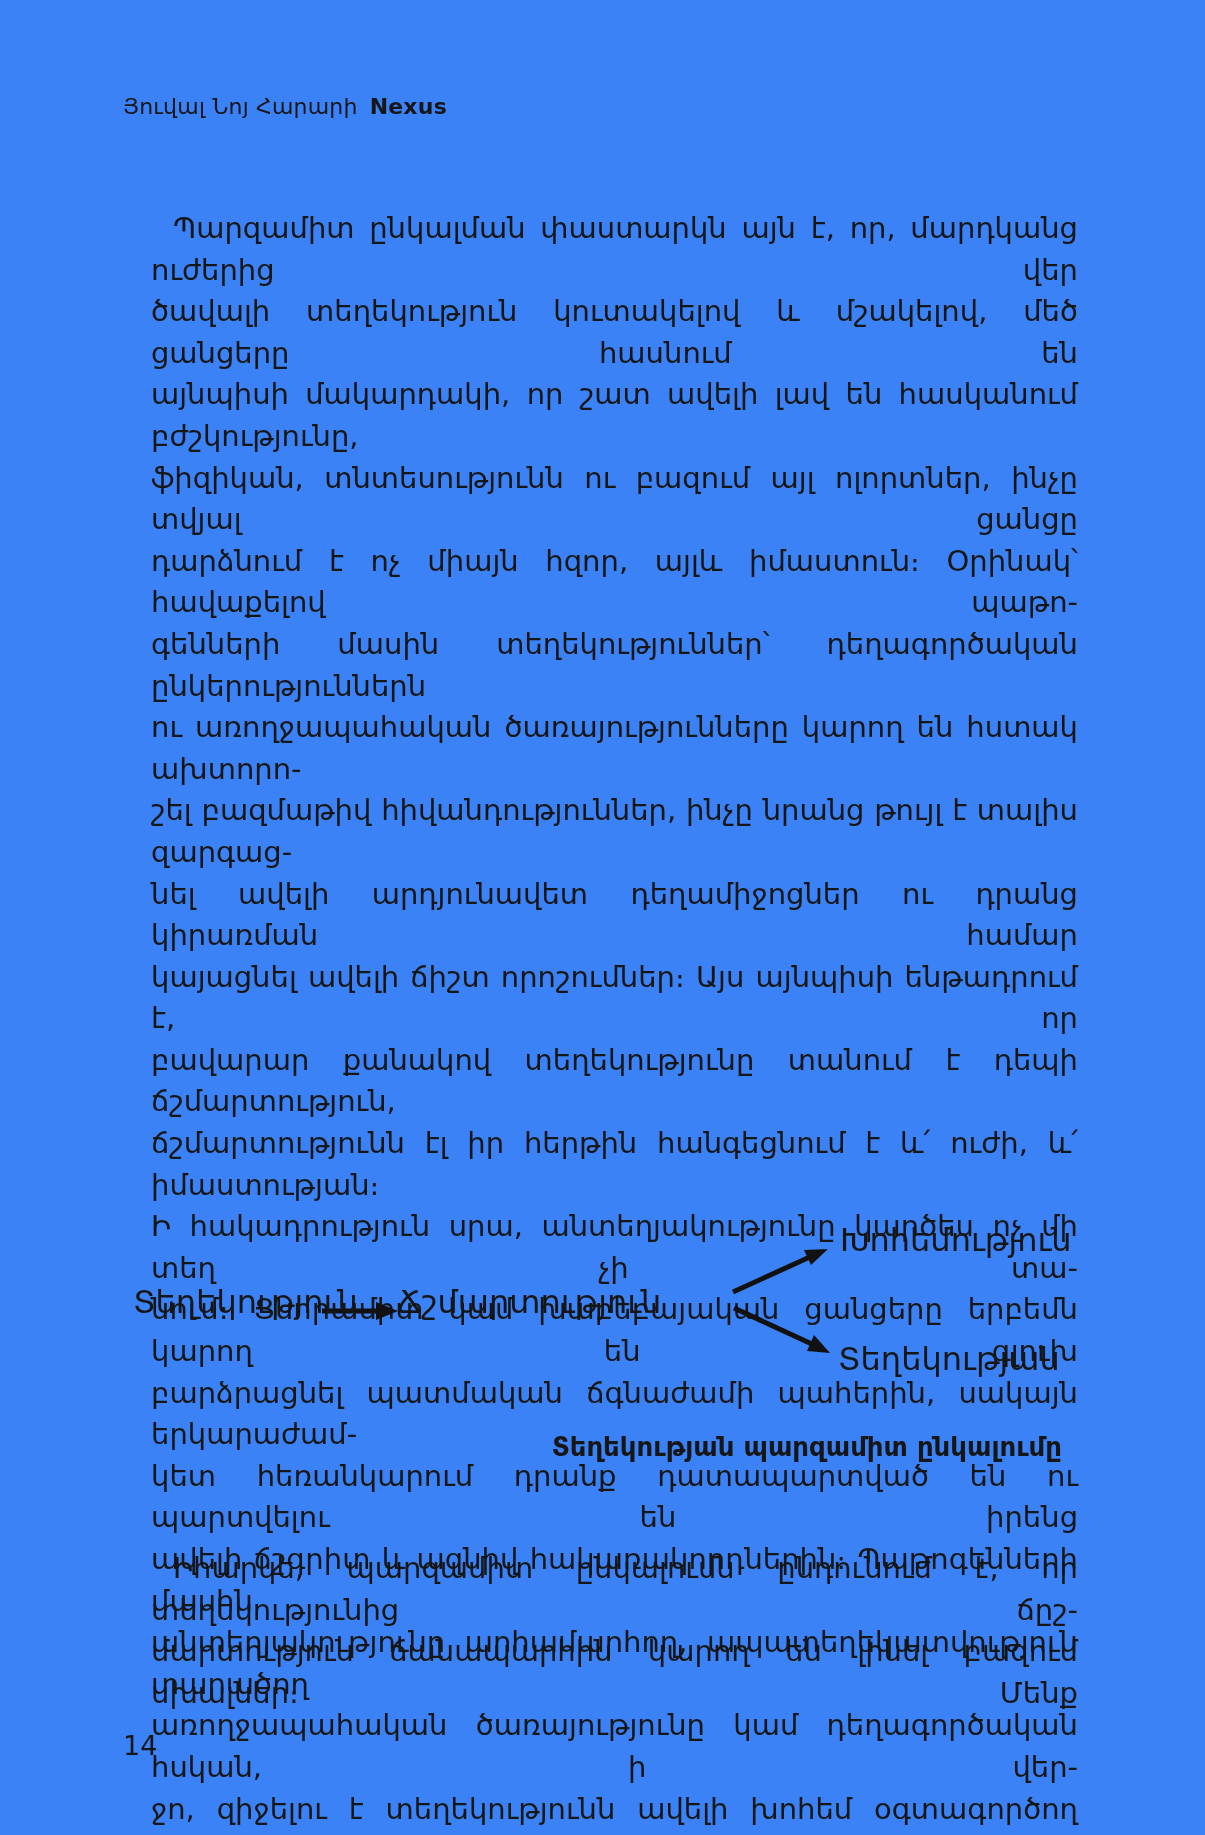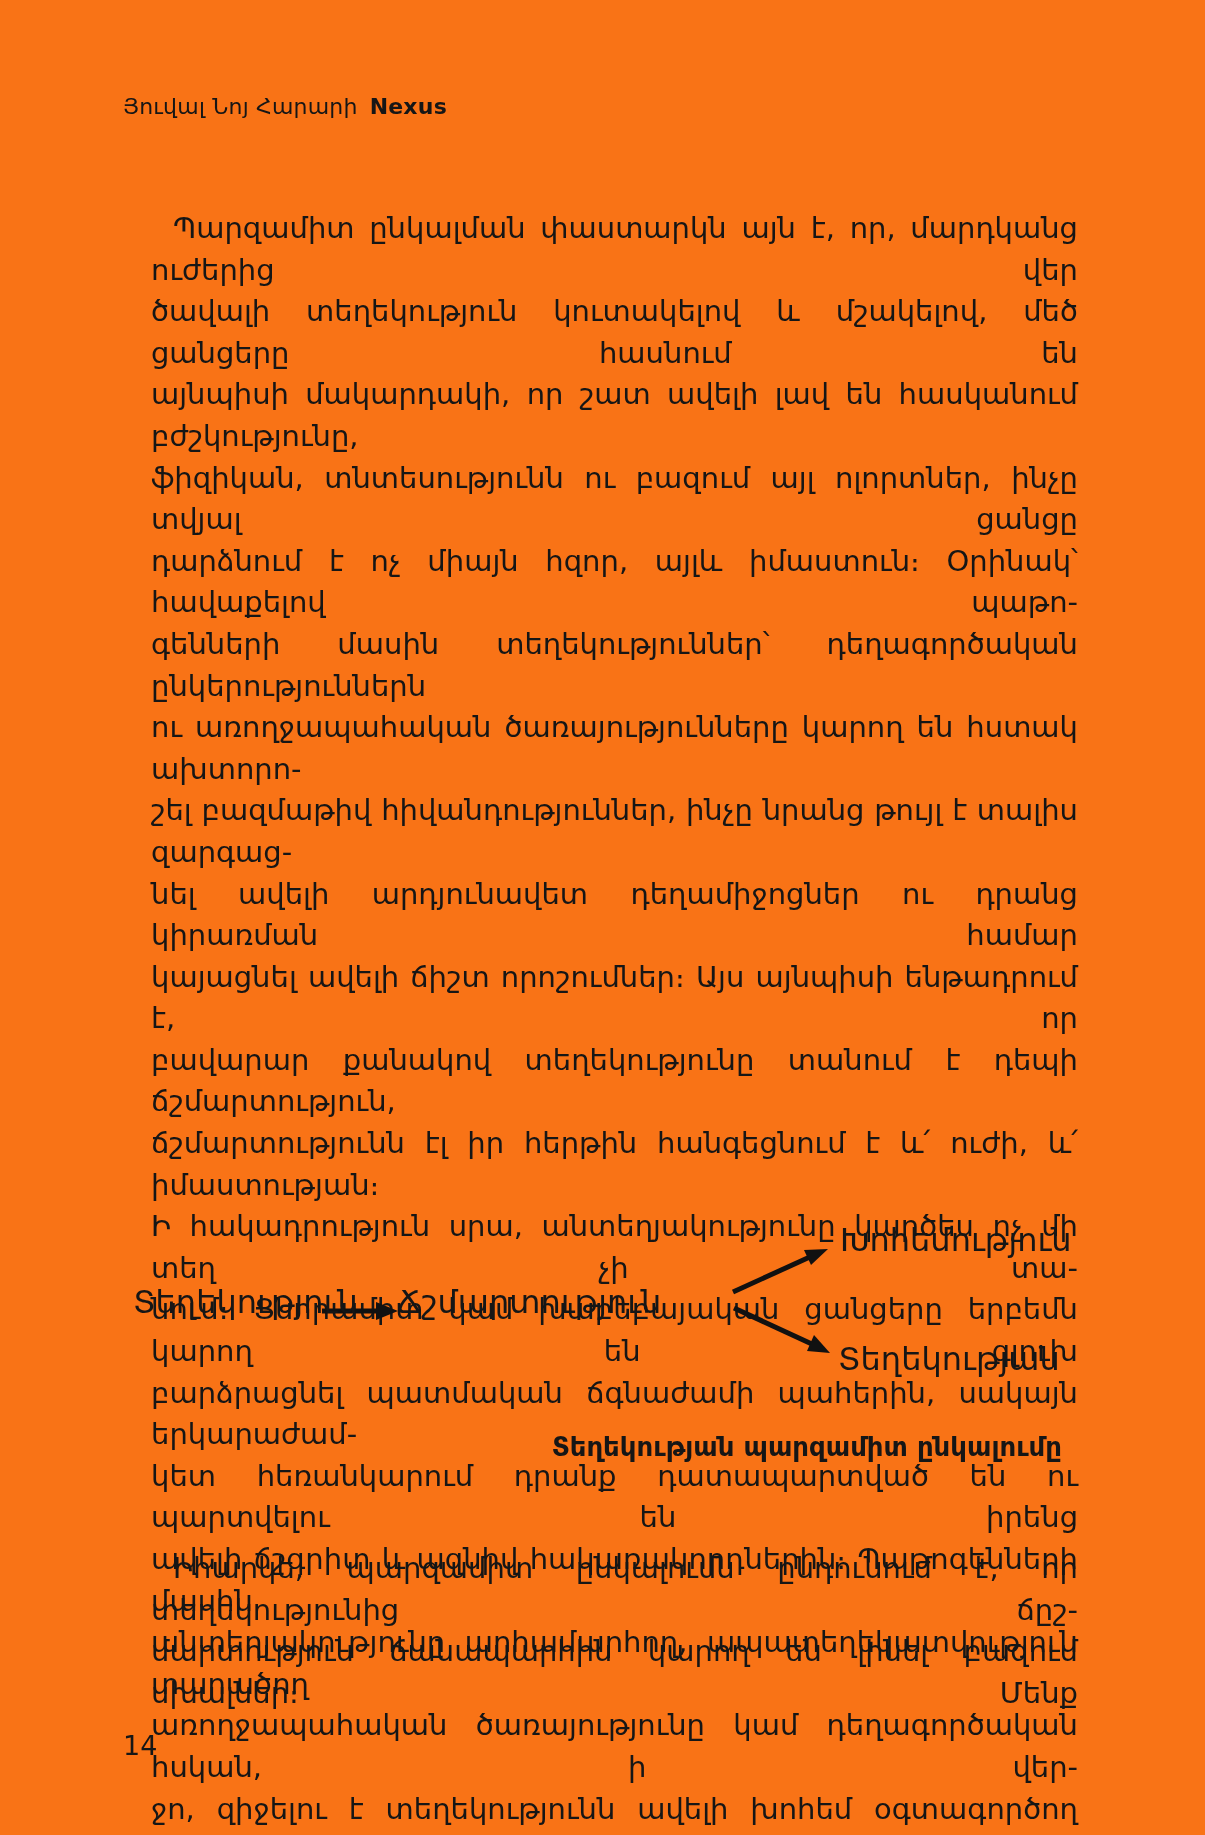--- a/index.html
+++ b/index.html
@@ -1,20 +1,20 @@
 <!DOCTYPE html>
 <html><head>
 <meta charset="utf-8">
 <style>
   html, body { margin: 0; padding: 0; background: #ffffff; }
   .page {
     position: relative;
     width: 1205px;
     height: 1835px;
-    background: #f97316;
+    background: #3b82f6;
     color: #161616;
     font-family: "DejaVu Sans", sans-serif;
     overflow: hidden;
   }
   .running-header {
     position: absolute;
     top: 94px;
     left: 123px;
     font-size: 22px;
     letter-spacing: 0.2px;

